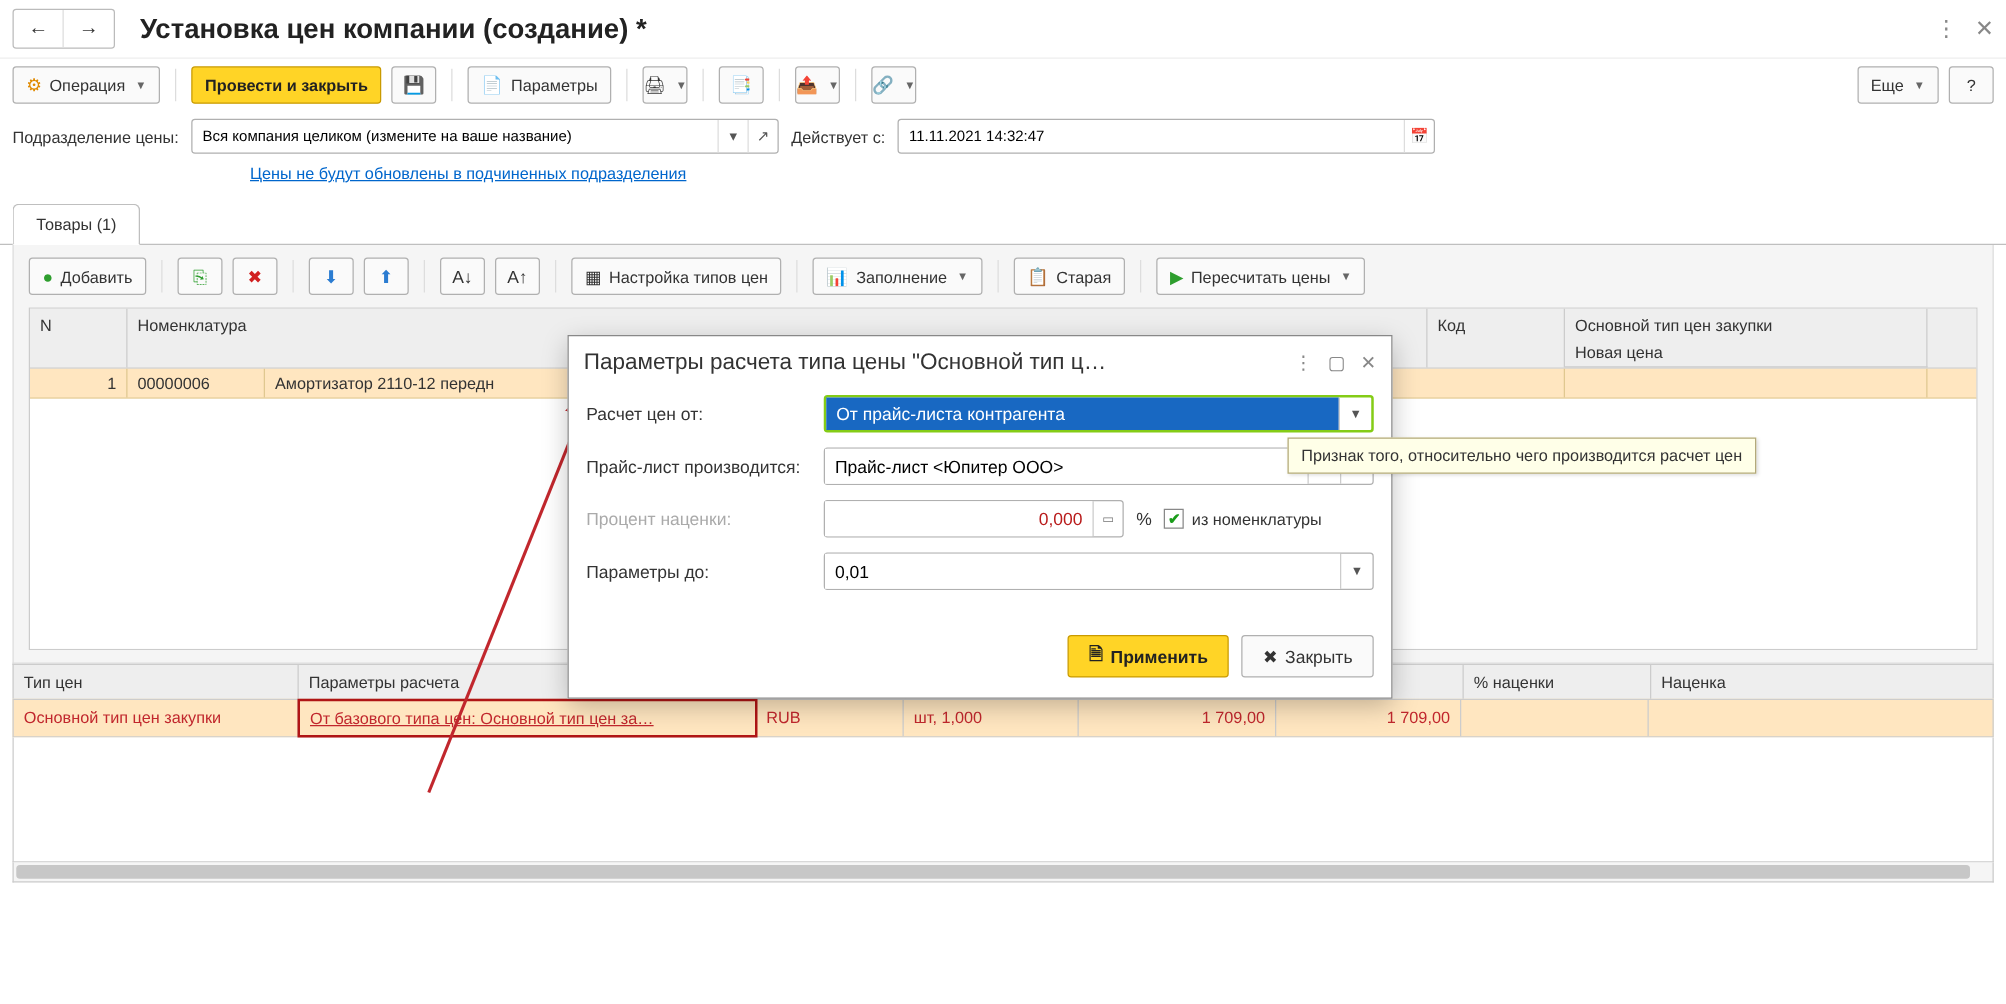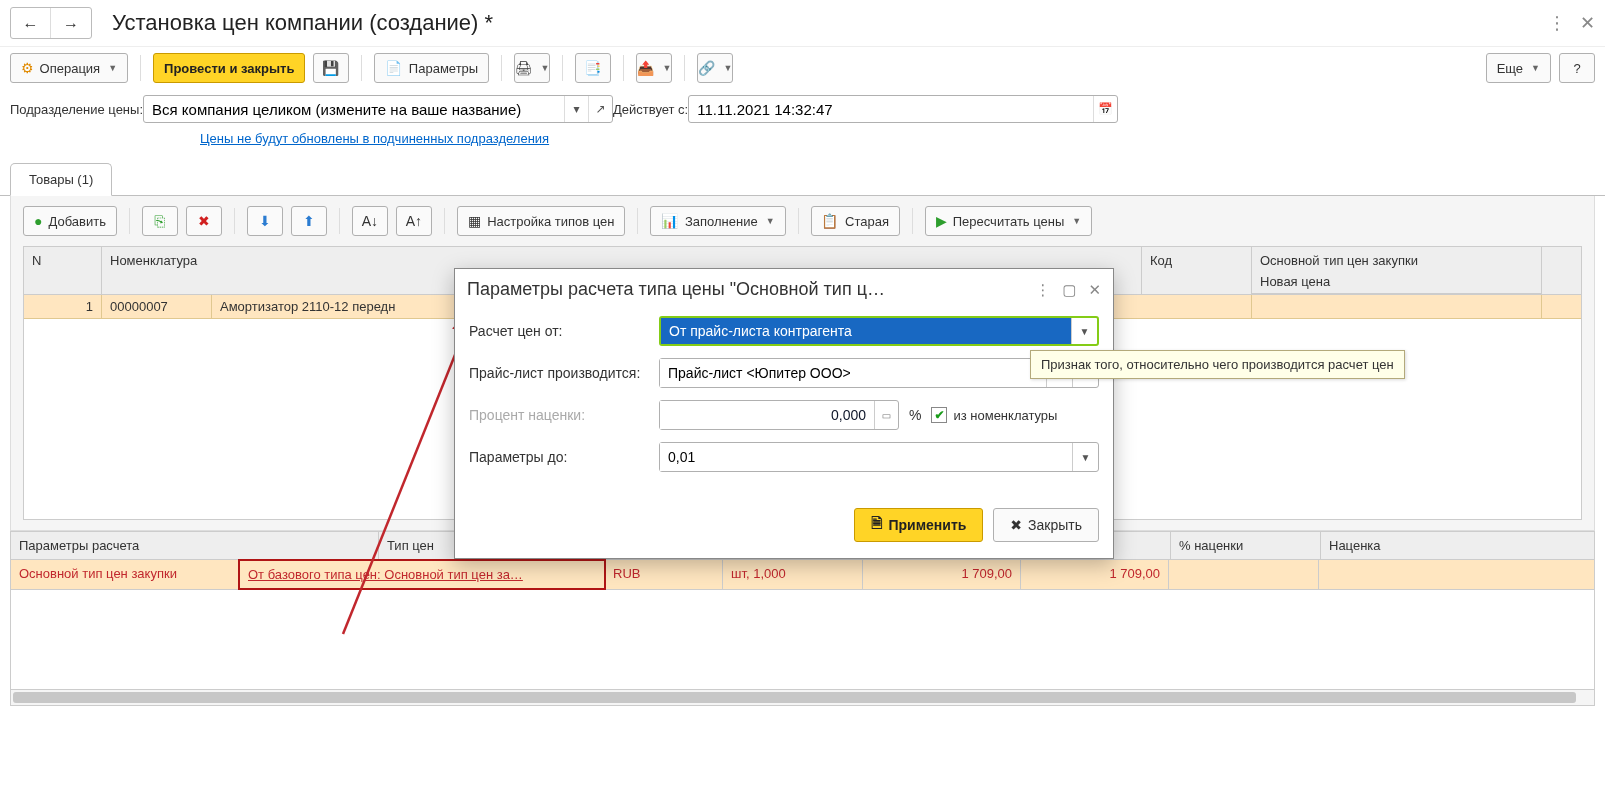--- a/index.html
+++ b/index.html
@@ -28,21 +28,21 @@
 .nav-btn {
   width: 40px; height: 30px;
   display: flex; align-items: center; justify-content: center;
   border-right: 1px solid #ddd;
   cursor: pointer;
   font-size: 16px;
 }
 .nav-btn:last-child { border-right: none; }
 .page-title {
   font-size: 22px;
-  font-weight: 400;
+  font-weight: 700;
   color: #222;
   flex: 1;
 }
 .title-actions { display: flex; align-items: center; gap: 14px; color: #888; }
 .title-actions span { cursor: pointer; font-size: 18px; }
 
 .toolbar {
   display: flex;
   align-items: center;
   padding: 6px 10px;
@@ -70,36 +70,37 @@
   border: 1px solid #c99a00;
   font-weight: bold;
   color: #222;
 }
 .btn .caret { font-size: 9px; color: #666; margin-left: 2px; }
 
 .form-row {
   display: flex;
   align-items: center;
   padding: 6px 10px;
+  gap: 10px;
 }
 .form-label { font-size: 13px; color: #333; }
 .form-input-wrap {
   display: flex;
   border: 1px solid #b0b0b0;
   border-radius: 3px;
   background: #fff;
   height: 28px;
   align-items: center;
 }
 .form-input {
   border: none;
   outline: none;
   padding: 0 8px;
   height: 100%;
-  font-size: 15px;
+  font-size: 12px;
   background: transparent;
 }
 .input-btn {
   border-left: 1px solid #ddd;
   width: 24px; height: 100%;
   display: flex; align-items:center; justify-content:center;
   cursor: pointer;
   font-size: 12px; color: #555;
 }
 .info-link {
@@ -424,33 +425,33 @@
       <div class="gh-cell" style="width:78px">N</div>
       <div class="gh-cell" style="width:1040px">Номенклатура</div>
       <div class="gh-cell" style="width:110px">Код</div>
       <div class="gh-cell" style="width:290px; border-bottom:1px solid #ccc; padding-bottom:4px;">
         <div>Основной тип цен закупки</div>
         <div style="margin-top:6px">Новая цена</div>
       </div>
     </div>
     <div class="grid-row">
       <div class="gr-cell" style="width:78px; text-align:right">1</div>
-      <div class="gr-cell" style="width:110px">00000007</div>
+      <div class="gr-cell" style="width:110px">00000006</div>
       <div class="gr-cell" style="width:1040px">Амортизатор 2110-12 передн</div>
       <div class="gr-cell" style="width:290px"></div>
     </div>
     <div style="height:200px; background:#fff"></div>
   </div>
 </div>
 
 
 <div class="lower">
   <div class="grid2-head">
+    <div class="g2-cell" style="width:228px">Тип цен</div>
     <div class="g2-cell" style="width:368px">Параметры расчета</div>
-    <div class="g2-cell" style="width:228px">Тип цен</div>
     <div class="g2-cell" style="width:118px">Валюта</div>
     <div class="g2-cell" style="width:140px">Ед., Коэфф.</div>
     <div class="g2-cell" style="width:158px">Старая цена</div>
     <div class="g2-cell" style="width:148px">Базовая цена</div>
     <div class="g2-cell" style="width:150px">% наценки</div>
     <div class="g2-cell" style="flex:1; border-right:none">Наценка</div>
   </div>
   <div class="grid2-row">
     <div class="g2-cell red-text" style="width:228px">Основной тип цен закупки</div>
     <div class="g2-cell red-text underline boxed-red" style="width:368px">От базового типа цен: Основной тип цен за…</div>
@@ -487,21 +488,21 @@
       <div class="dlg-label">Прайс-лист производится:</div>
       <div class="dlg-input-wrap">
         <input class="dlg-input" value="Прайс-лист &lt;Юпитер ООО&gt;" style="">
         <div class="dlg-dd">▼</div>
         <div class="dlg-dd">↗</div>
       </div>
     </div>
     <div class="dlg-row">
       <div class="dlg-label muted">Процент наценки:</div>
       <div class="dlg-input-wrap" style="flex:0 0 240px">
-        <input class="dlg-input" style="text-align: right; color: #0f172a;" value="0,000">
+        <input class="dlg-input" style="text-align: right; color: #b91c1c;" value="0,000">
         <div class="dlg-num-btn">▭</div>
       </div>
       <span class="dlg-pct">%</span>
       <span class="chk">✔</span>
       <span>из номенклатуры</span>
     </div>
     <div class="dlg-row">
       <div class="dlg-label">Параметры до:</div>
       <div class="dlg-input-wrap">
         <input class="dlg-input" value="0,01" style="">

